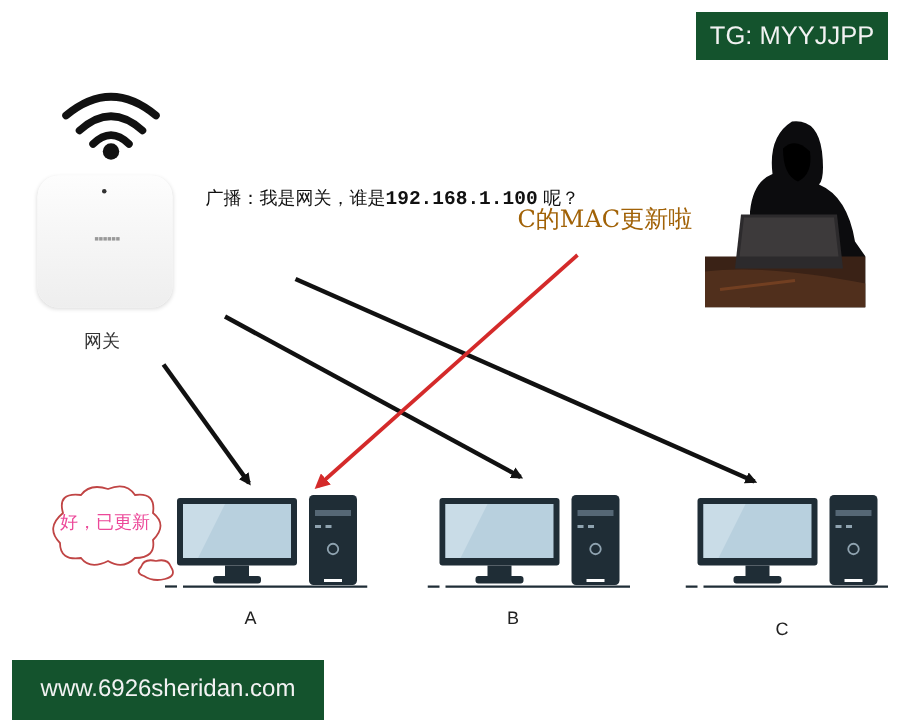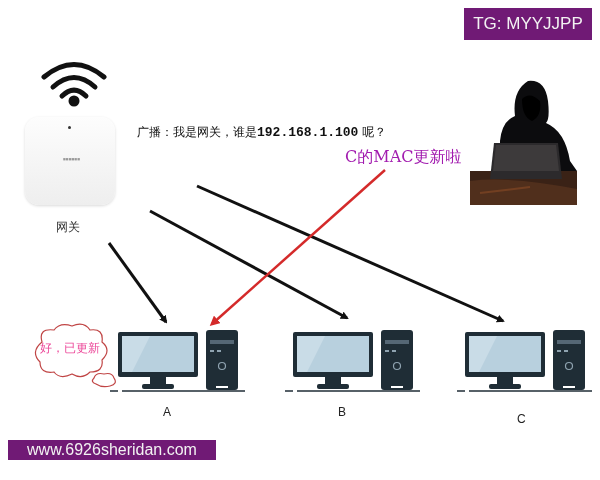--- a/index.html
+++ b/index.html
@@ -1,23 +1,23 @@
 <!DOCTYPE html>
 <html><head>
 <meta charset="utf-8">
 <style>
   html,body{margin:0;padding:0;}
   body{width:600px;height:480px;background:#fff;position:relative;overflow:hidden;font-family:"DejaVu Sans",sans-serif;}
   .abs{position:absolute;}
-  .badge{background:#701a75;color:#f2f2f2;font-family:"Liberation Sans",sans-serif;font-size:17px;display:flex;align-items:center;justify-content:center;}
+  .badge{background:#14532d;color:#f2f2f2;font-family:"Liberation Sans",sans-serif;font-size:17px;display:flex;align-items:center;justify-content:center;}
   #tg{left:464px;top:8px;width:128px;height:32px;}
-  #site{left:8px;top:440px;width:208px;height:20px;font-size:16px;}
+  #site{left:8px;top:440px;width:208px;height:40px;font-size:16px;}
   #broadcast{left:137px;top:124px;font-size:12px;color:#111;font-family:"DejaVu Serif",serif;white-space:nowrap;}
   #broadcast b{font-family:Liberation Mono, monospace;font-size:13px;}
-  #redtext{left:345px;top:147px;font-size:16px;color:#a21caf;font-family:"DejaVu Serif",serif;white-space:nowrap;}
+  #redtext{left:345px;top:136px;font-size:16px;color:#a16207;font-family:"DejaVu Serif",serif;white-space:nowrap;}
   .gwlabel{left:56px;top:219px;font-size:12px;color:#333;font-family:Liberation Mono, monospace;}
   .pclabel{font-size:12px;color:#222;font-family:"Liberation Sans",sans-serif;}
   #router{left:25px;top:117px;width:90px;height:88px;background:linear-gradient(#fdfdfd,#eeeeee);border-radius:14px;box-shadow:0 1px 3px rgba(0,0,0,.15);}
   #router .led{position:absolute;left:43px;top:9px;width:3px;height:3px;border-radius:50%;background:#333;}
   #router .brand{position:absolute;left:38px;top:40px;font-size:3px;color:#999;}
   #hacker{left:470px;top:71px;width:107px;height:134px;}
   #thought{left:28px;top:322px;width:95px;height:68px;}
   #thought-text{left:40px;top:341px;font-size:12px;line-height:14px;color:#ec4899;font-family:"DejaVu Serif",serif;width:60px;}
 </style>
 </head>

